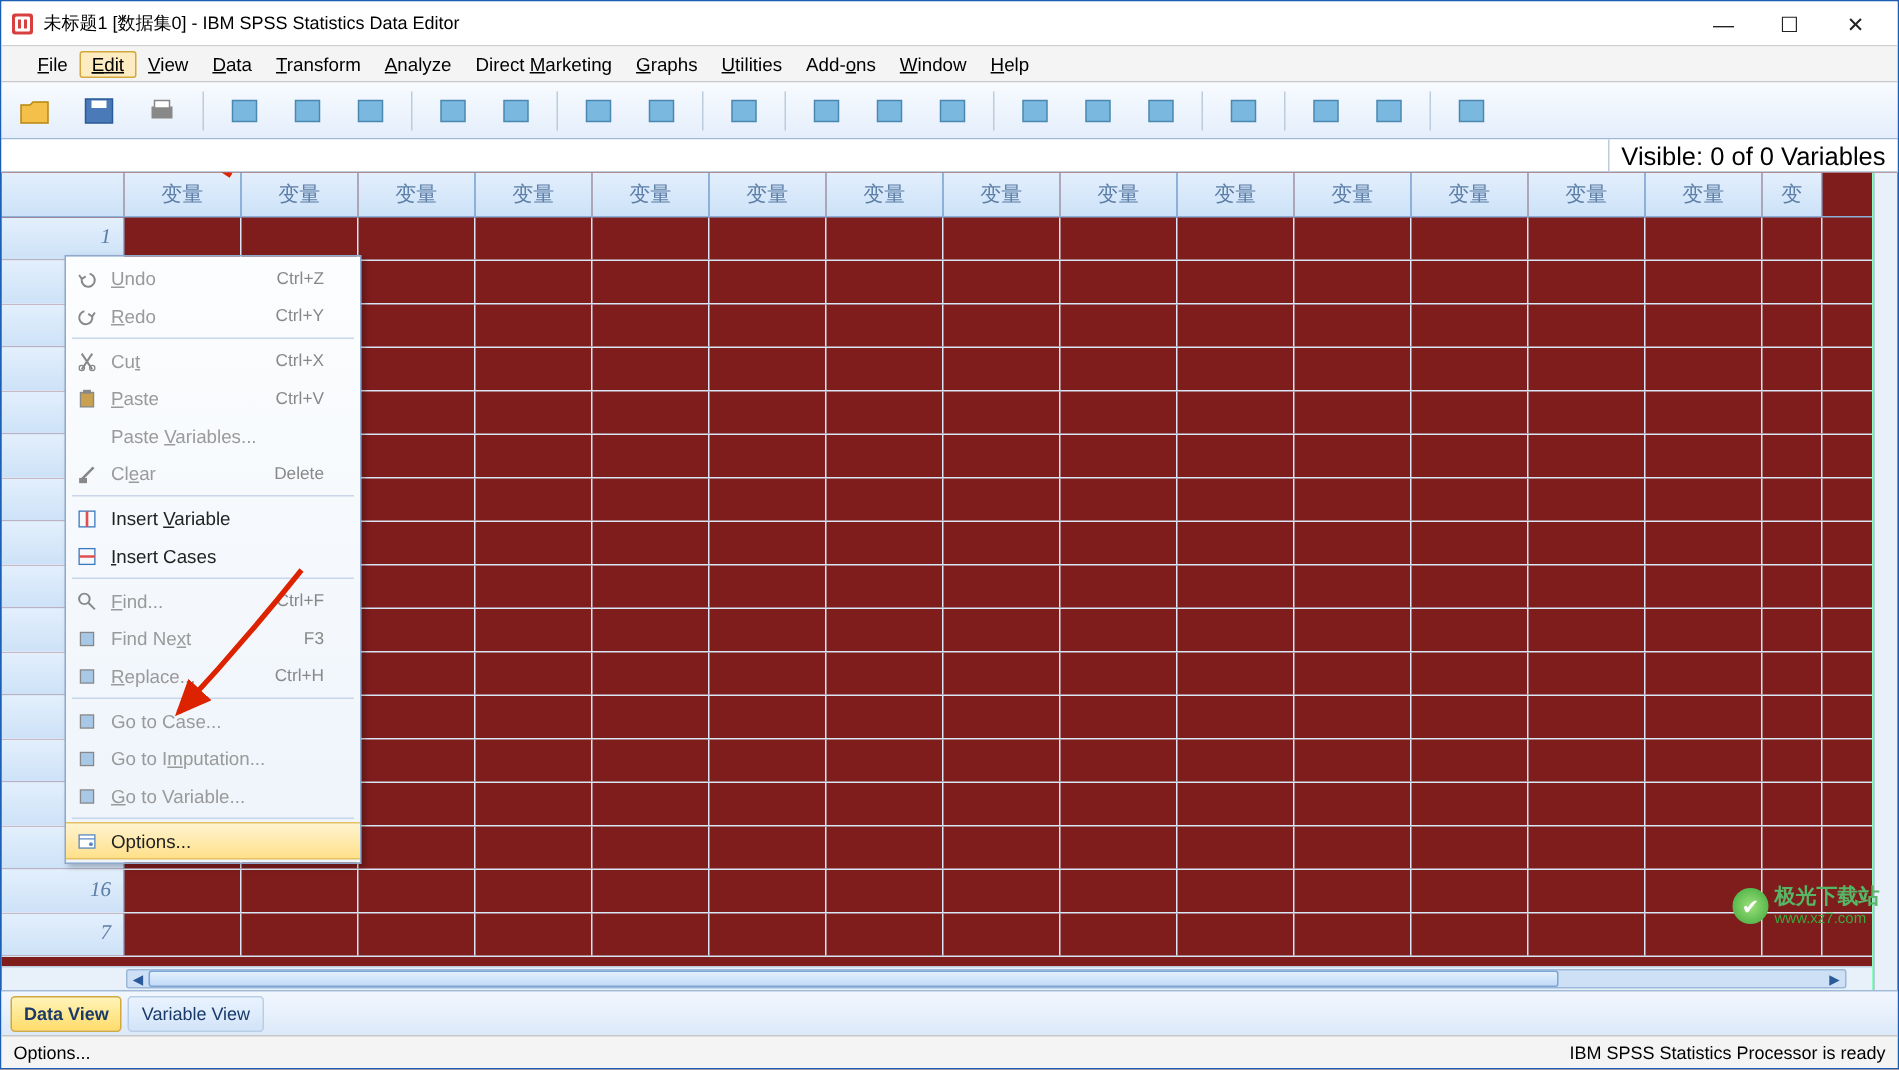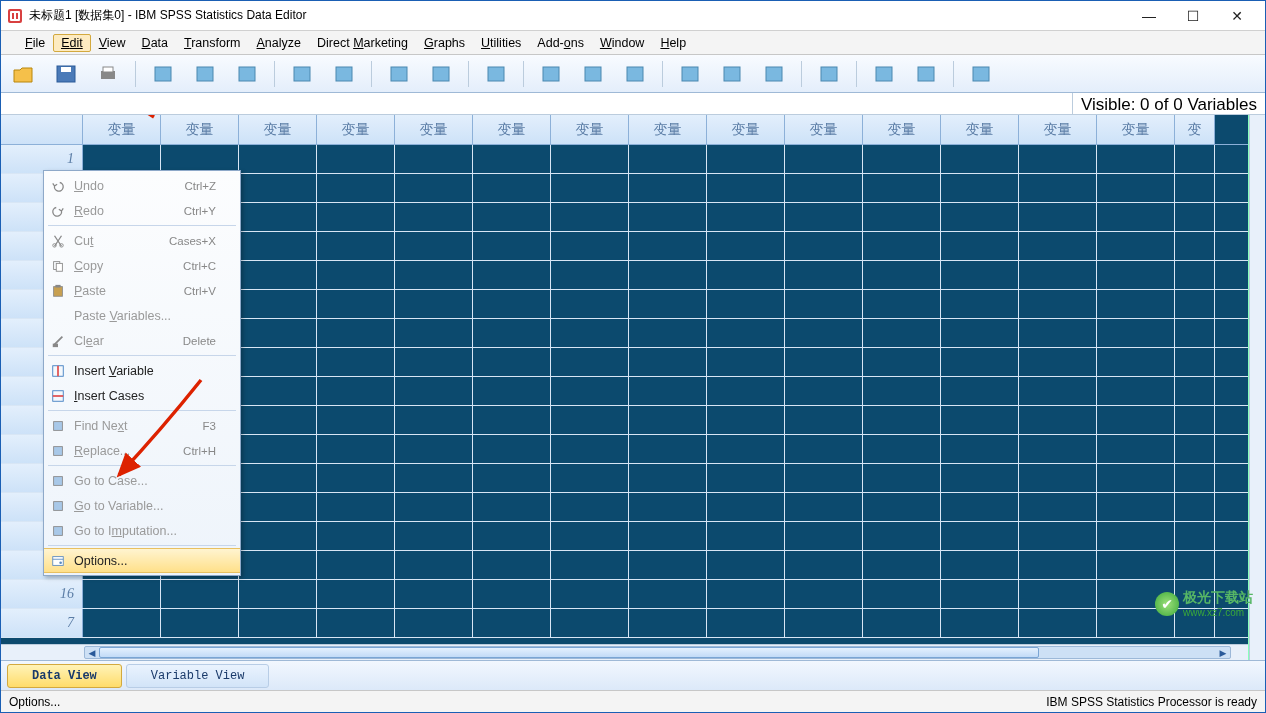--- a/index.html
+++ b/index.html
@@ -13,38 +13,38 @@
 .menubar { height: 24px; background: #f4f4f4; border-bottom: 1px solid #c7c7c7; display: flex; align-items: center; padding: 0 16px; font-size: 12.5px; }
 .menubar .menu-item { padding: 2px 8px; position: relative; }
 .menubar .menu-item.open { background: #fdebc1; border: 1px solid #d3a93e; padding: 1px 7px; border-radius: 2px; text-decoration: underline; }
 .menubar .ul { text-decoration: underline; }
 .toolbar { height: 38px; background: linear-gradient(#f8fbff, #e4eefb); border-bottom: 1px solid #9fb9d6; display: flex; align-items: center; padding: 0 6px; gap: 8px; }
 .tool-btn { width: 34px; height: 30px; display: flex; align-items: center; justify-content: center; border-radius: 3px; }
 .tool-sep { width: 1px; height: 26px; background: #bcd; margin: 0 2px; }
 .info-bar { height: 22px; background: #fff; border-bottom: 1px solid #bcd; display: flex; }
 .info-bar .spacer { flex: 1; }
 .info-bar .visible-box { border-left: 1px solid #bcd; padding: 2px 8px; font-size: 17px; }
-.content { flex: 1; position: relative; background: #0c4a6e; display: flex; overflow: hidden; }
+.content { flex: 1; position: relative; background: #7f1d1d; display: flex; overflow: hidden; }
 .grid-area { flex: 1; display: flex; flex-direction: column; overflow: hidden; border-right: 1px solid #8fb; }
 .col-headers { height: 30px; display: flex; border-bottom: 1px solid #8cb0d8; }
 .corner { width: 82px; background: linear-gradient(#e3effc, #cde2f8); border-right: 1px solid #8cb0d8; }
 .col-head { width: 78px; background: linear-gradient(#e3effc, #cde2f8); border-right: 1px solid #8cb0d8; display: flex; align-items: center; justify-content: center; font-size: 14px; color: #5b7da6; font-family: SimSun, serif; }
 .rows { flex: 1; overflow: hidden; position: relative; }
 .row { height: 29px; display: flex; border-bottom: 1px solid #d8e6f5; }
 .row-head { width: 82px; background: linear-gradient(#e3effc, #cde2f8); border-right: 1px solid #8cb0d8; display: flex; align-items: center; justify-content: flex-end; padding-right: 8px; font-size: 14px; color: #5b7da6; font-family: "Times New Roman", serif; font-style: italic; }
 .cell { width: 78px; border-right: 1px solid #d8e6f5; }
 .vscroll { width: 16px; background: #e8f0fa; border-left: 1px solid #bcd; }
 .hscroll-container { height: 16px; display: flex; background: #e8f0fa; border-top: 1px solid #bcd; }
 .hscroll-corner { width: 82px; }
 .hscroll { flex: 1; background: #cde0f5; border: 1px solid #9cb8d8; margin: 1px; position: relative; border-radius: 2px; }
 .hscroll-thumb { position: absolute; left: 14px; top: 0; bottom: 0; width: 940px; background: linear-gradient(#e4f0fe,#c2dbf7); border: 1px solid #7aa5d4; border-radius: 2px; }
 .hscroll .arrow { position: absolute; top: 0; bottom: 0; width: 14px; display: flex; align-items: center; justify-content: center; font-size: 9px; color: #2a5a9a; }
 .hscroll .arrow.l { left: 0; } .hscroll .arrow.r { right: 0; }
 .tabs { height: 30px; background: linear-gradient(#f2f7fe,#dce9f9); border-top: 1px solid #9fb9d6; display: flex; align-items: center; padding: 0 6px; gap: 4px; }
-.tab { padding: 4px 24px; font-size: 12px; border: 1px solid #b8cde6; border-radius: 3px; background: linear-gradient(#eaf3fe,#d2e4f8); color: #1a3a6a; font-family: Liberation Mono, monospace; }
+.tab { padding: 4px 8px; font-size: 12px; border: 1px solid #b8cde6; border-radius: 3px; background: linear-gradient(#eaf3fe,#d2e4f8); color: #1a3a6a; }
 .tab.active { background: linear-gradient(#fff3b8,#ffdc6a); border-color: #d3a93e; font-weight: bold; }
 .status { height: 22px; background: #f4f4f4; border-top: 1px solid #c7c7c7; display: flex; align-items: center; font-size: 12px; padding: 0 8px; }
 .status .spacer { flex: 1; }
 
 .dropdown { position: absolute; left: 42px; top: 55px; width: 198px; background: linear-gradient(#fcfdfe,#eef4fb); border: 1px solid #8ea9c9; box-shadow: 2px 2px 4px rgba(0,0,0,0.25); z-index: 100; padding: 2px 0; }
 .dd-item { height: 25px; display: flex; align-items: center; padding: 0 24px 0 30px; font-size: 12.5px; position: relative; color: #222; }
 .dd-item.disabled { color: #9a9a9a; }
 .dd-item .shortcut { margin-left: auto; font-size: 11.5px; color: #888; }
 .dd-item.highlight { background: linear-gradient(#fff4d0,#ffe08a); border-top: 1px solid #e8c060; border-bottom: 1px solid #e8c060; }
 .dd-sep { height: 1px; background: #c7d6ea; margin: 2px 4px; }
@@ -576,31 +576,21 @@
         <div class="dd-sep"></div>
         <div class="dd-item disabled">
           <span class="dd-icon">
             <svg viewBox="0 0 16 16">
               <path d="M4,2 L12,14 M12,2 L4,14" stroke="#888" stroke-width="1.5"></path>
               <circle cx="4" cy="13" r="2" fill="none" stroke="#888"></circle>
               <circle cx="12" cy="13" r="2" fill="none" stroke="#888"></circle>
             </svg>
           </span>
           <span>Cu<span class="ul">t</span></span>
-          <span class="shortcut">Cases+X</span>
-        </div>
-        <div class="dd-item disabled">
-          <span class="dd-icon">
-            <svg viewBox="0 0 16 16">
-              <rect x="3" y="3" width="7" height="9" fill="none" stroke="#888"></rect>
-              <rect x="6" y="5" width="7" height="9" fill="#fff" stroke="#888"></rect>
-            </svg>
-          </span>
-          <span><span class="ul">C</span>opy</span>
-          <span class="shortcut">Ctrl+C</span>
+          <span class="shortcut">Ctrl+X</span>
         </div>
         <div class="dd-item disabled">
           <span class="dd-icon">
             <svg viewBox="0 0 16 16">
               <rect x="3" y="3" width="10" height="11" fill="#c8a050" stroke="#888"></rect>
               <rect x="5" y="1" width="6" height="3" fill="#888"></rect>
             </svg>
           </span>
           <span><span class="ul">P</span>aste</span>
           <span class="shortcut">Ctrl+V</span>
@@ -634,20 +624,30 @@
               <rect x="2" y="2" width="12" height="12" fill="none" stroke="#3a7ac0"></rect>
               <line x1="2" y1="8" x2="14" y2="8" stroke="#e05050" stroke-width="2"></line>
             </svg>
           </span>
           <span><span class="ul">I</span>nsert Cases</span>
         </div>
         <div class="dd-sep"></div>
         <div class="dd-item disabled">
           <span class="dd-icon">
             <svg viewBox="0 0 16 16">
+              <circle cx="6" cy="6" r="4" fill="none" stroke="#888" stroke-width="1.5"></circle>
+              <line x1="9" y1="9" x2="14" y2="14" stroke="#888" stroke-width="1.5"></line>
+            </svg>
+          </span>
+          <span><span class="ul">F</span>ind...</span>
+          <span class="shortcut">Ctrl+F</span>
+        </div>
+        <div class="dd-item disabled">
+          <span class="dd-icon">
+            <svg viewBox="0 0 16 16">
               <rect x="3" y="3" width="10" height="10" fill="#a8c8e8" stroke="#888"></rect>
             </svg>
           </span>
           <span>Find Ne<span class="ul">x</span>t</span>
           <span class="shortcut">F3</span>
         </div>
         <div class="dd-item disabled">
           <span class="dd-icon">
             <svg viewBox="0 0 16 16">
               <rect x="3" y="3" width="10" height="10" fill="#a8c8e8" stroke="#888"></rect>
@@ -664,29 +664,29 @@
             </svg>
           </span>
           <span>Go to Case...</span>
         </div>
         <div class="dd-item disabled">
           <span class="dd-icon">
             <svg viewBox="0 0 16 16">
               <rect x="3" y="3" width="10" height="10" fill="#a8c8e8" stroke="#888"></rect>
             </svg>
           </span>
+          <span>Go to I<span class="ul">m</span>putation...</span>
+        </div>
+        <div class="dd-item disabled">
+          <span class="dd-icon">
+            <svg viewBox="0 0 16 16">
+              <rect x="3" y="3" width="10" height="10" fill="#a8c8e8" stroke="#888"></rect>
+            </svg>
+          </span>
           <span><span class="ul">G</span>o to Variable...</span>
-        </div>
-        <div class="dd-item disabled">
-          <span class="dd-icon">
-            <svg viewBox="0 0 16 16">
-              <rect x="3" y="3" width="10" height="10" fill="#a8c8e8" stroke="#888"></rect>
-            </svg>
-          </span>
-          <span>Go to I<span class="ul">m</span>putation...</span>
         </div>
         <div class="dd-sep"></div>
         <div class="dd-item highlight">
           <span class="dd-icon">
             <svg viewBox="0 0 16 16">
               <rect x="2" y="3" width="12" height="10" fill="#fff" stroke="#5a8ac0"></rect>
               <line x1="2" y1="6" x2="14" y2="6" stroke="#5a8ac0"></line>
               <circle cx="11" cy="10" r="1.5" fill="#5a8ac0"></circle>
             </svg>
           </span>

